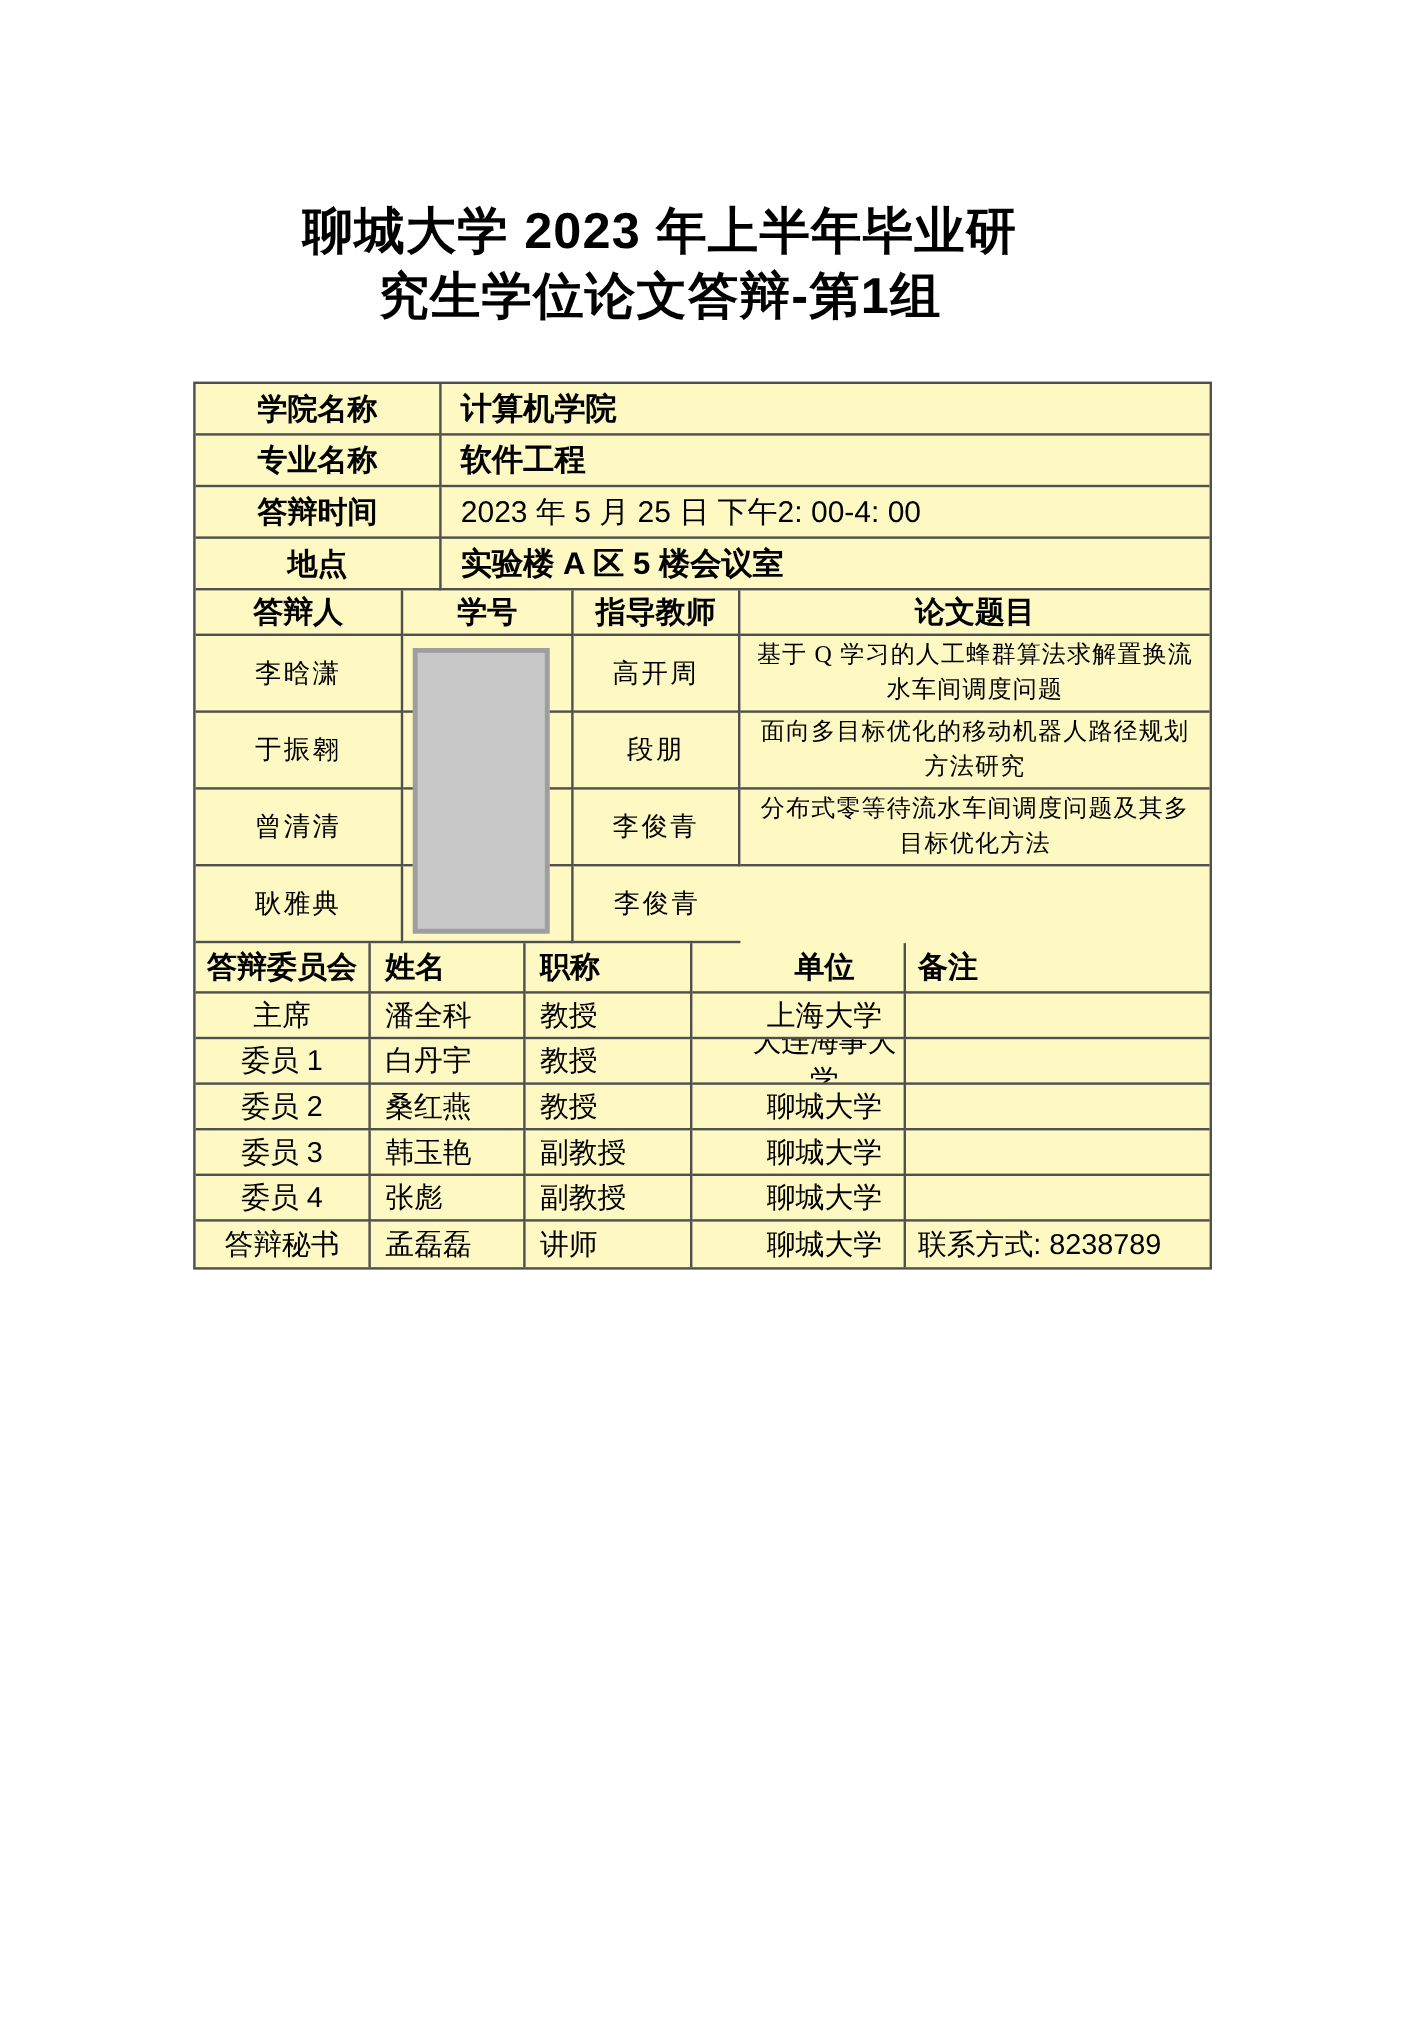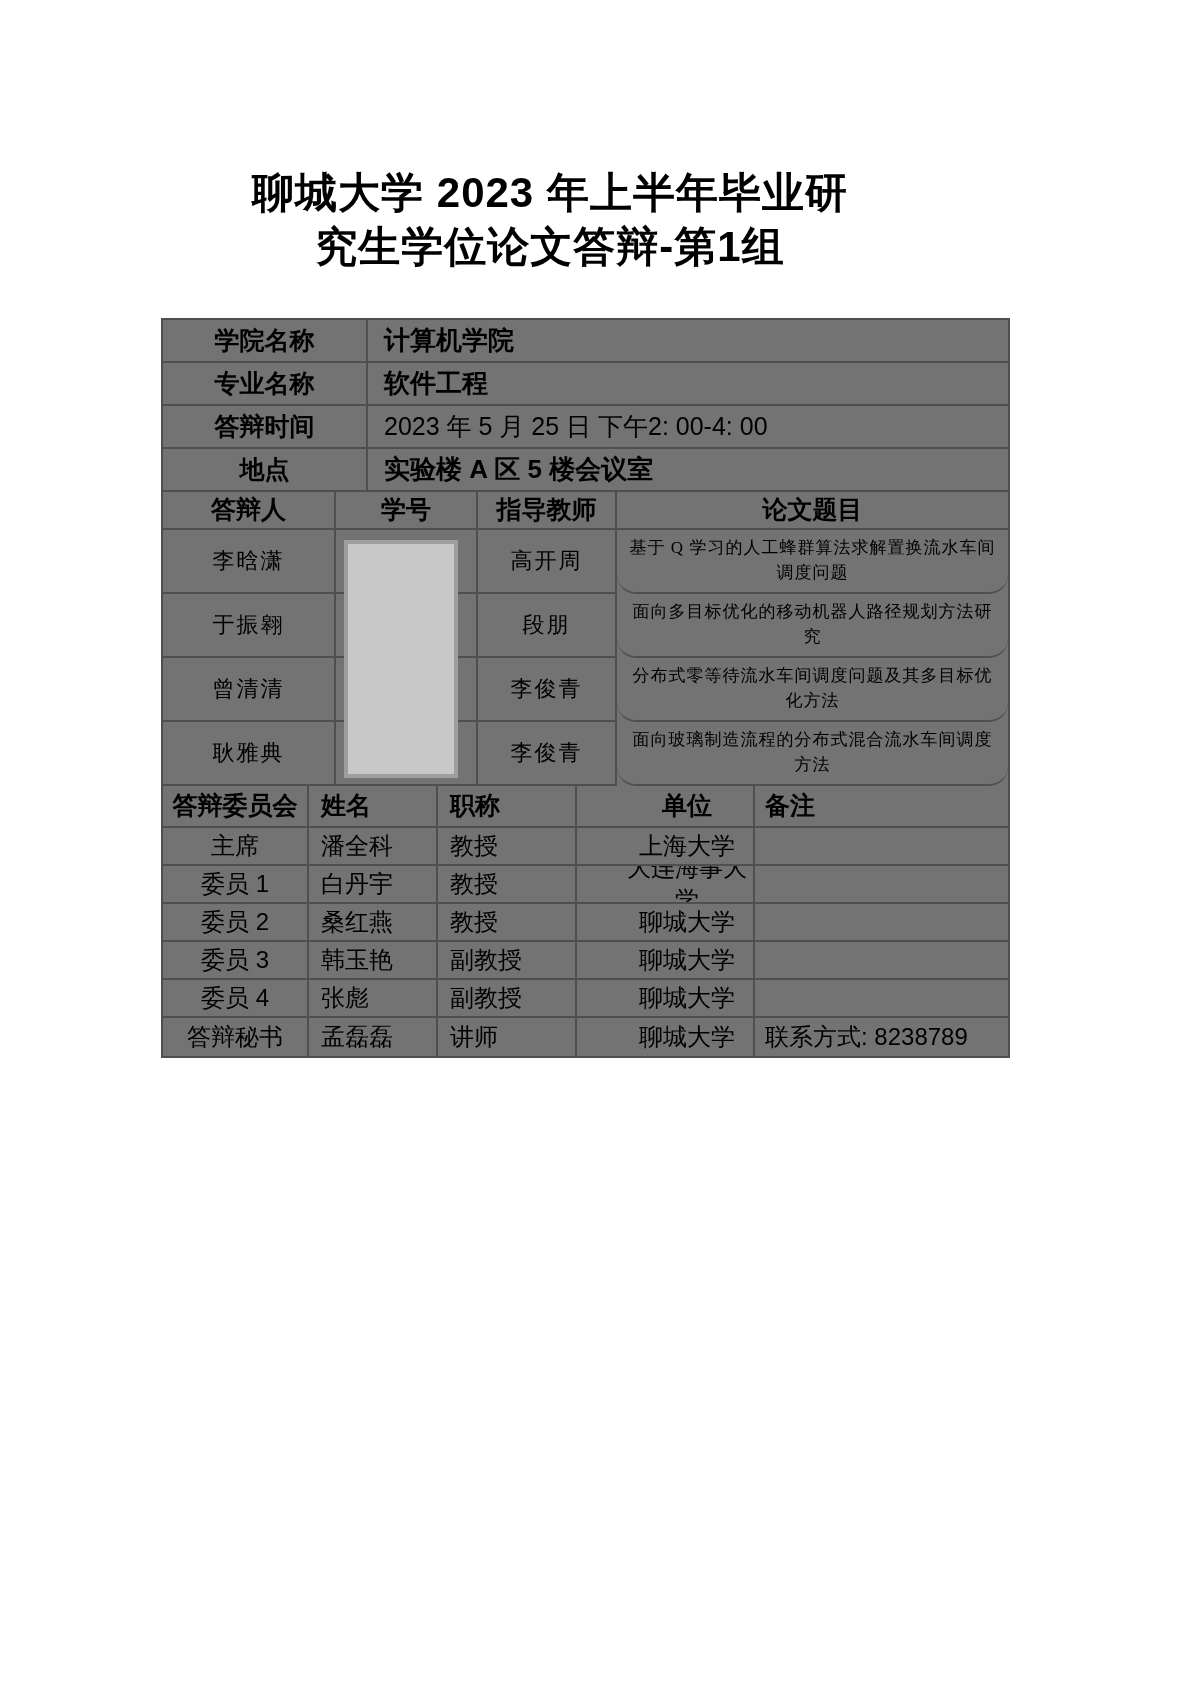--- a/index.html
+++ b/index.html
@@ -19,21 +19,21 @@
     font-weight: bold;
     line-height: 1.28;
     letter-spacing: 1px;
   }
   .doc-title span { display: block; }
 
   .doc-table {
     margin: 44px 0 0 161px;
     width: 849px;
     border: 2px solid #4f4f4f;
-    background: #737373;
+    background: #fef9c3;
   }
   .row { display: flex; }
   .cell {
     border-right: 2px solid #4f4f4f;
     border-bottom: 2px solid #4f4f4f;
     display: flex;
     align-items: center;
     justify-content: center;
     text-align: center;
     overflow: hidden;
@@ -56,23 +56,22 @@
   .students .c1 { width: 142px; }
   .students .c2 { width: 139px; }
   .students .c3 { flex: 1; }
   .students .body-row .c0,
   .students .body-row .c2 {
     font-family: "Liberation Serif", serif;
     font-size: 22px; letter-spacing: 2px;
   }
   .students .body-row .c3 {
     font-family: "Liberation Serif", serif;
-    font-size: 17px; line-height: 1.45; letter-spacing: 1px;
+    font-size: 20px; line-height: 1.45; letter-spacing: 1px;
     padding: 0 10px;
-    border-radius: 19px;
   }
   .redaction-box {
     position: absolute;
     left: 181px; top: 48px;
     width: 114px; height: 238px;
     background: #c8c8c8;
     border: 4px solid #9e9e9e;
     z-index: 5;
   }
 
@@ -138,21 +137,20 @@
     <div class="row body-row">
       <div class="cell c0">曾清清</div>
       <div class="cell c1"></div>
       <div class="cell c2">李俊青</div>
       <div class="cell c3">分布式零等待流水车间调度问题及其多目标优化方法</div>
     </div>
     <div class="row body-row">
       <div class="cell c0">耿雅典</div>
       <div class="cell c1"></div>
       <div class="cell c2">李俊青</div>
-      <div class="cell c3">面向玻璃制造流程的分布式混合流水车间调度方法</div>
     </div>
 
     <div class="redaction-box"></div>
   </div>
 
   <div class="sec committee">
     <div class="row hdr">
       <div class="cell c0">答辩委员会</div>
       <div class="cell c1">姓名</div>
       <div class="cell c2">职称</div>

